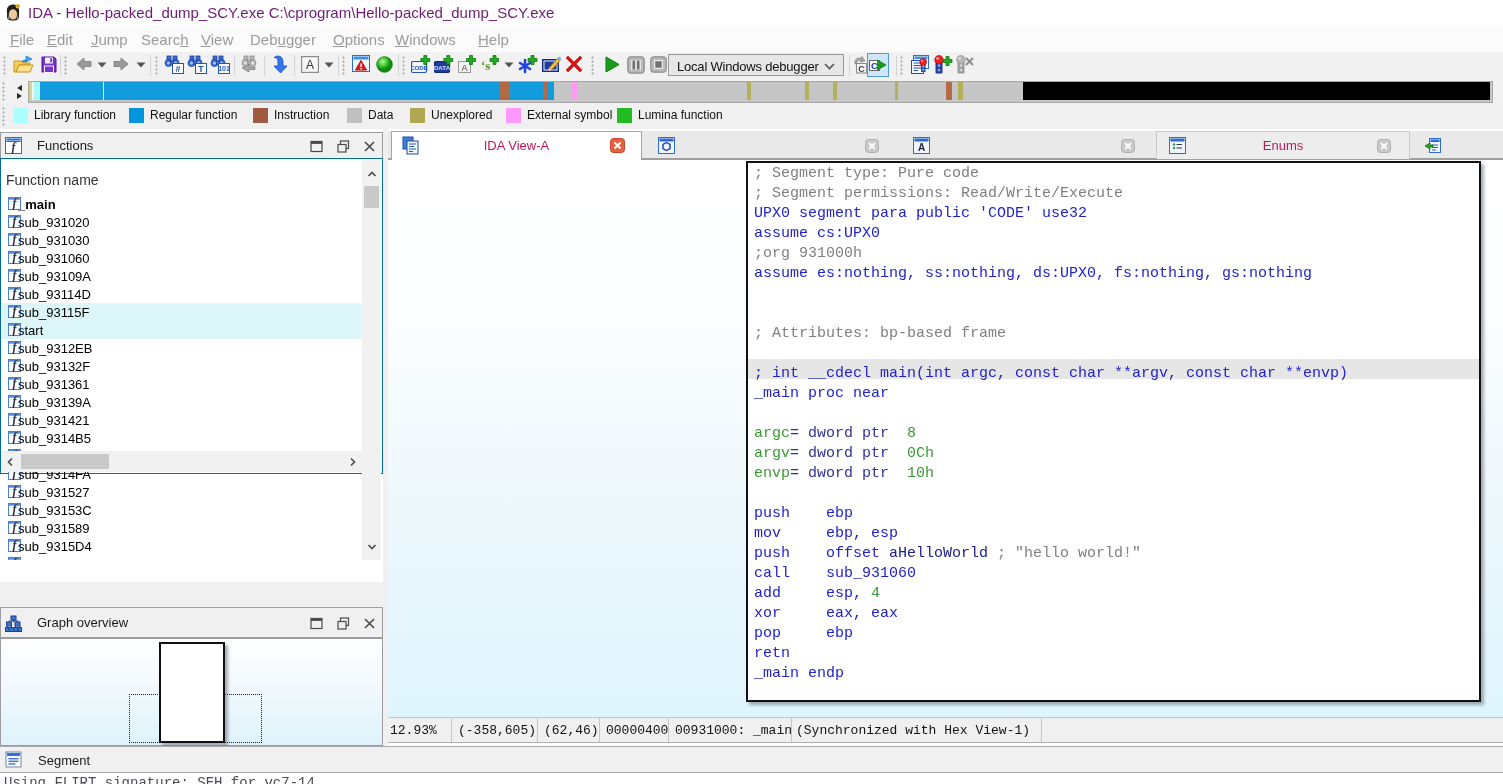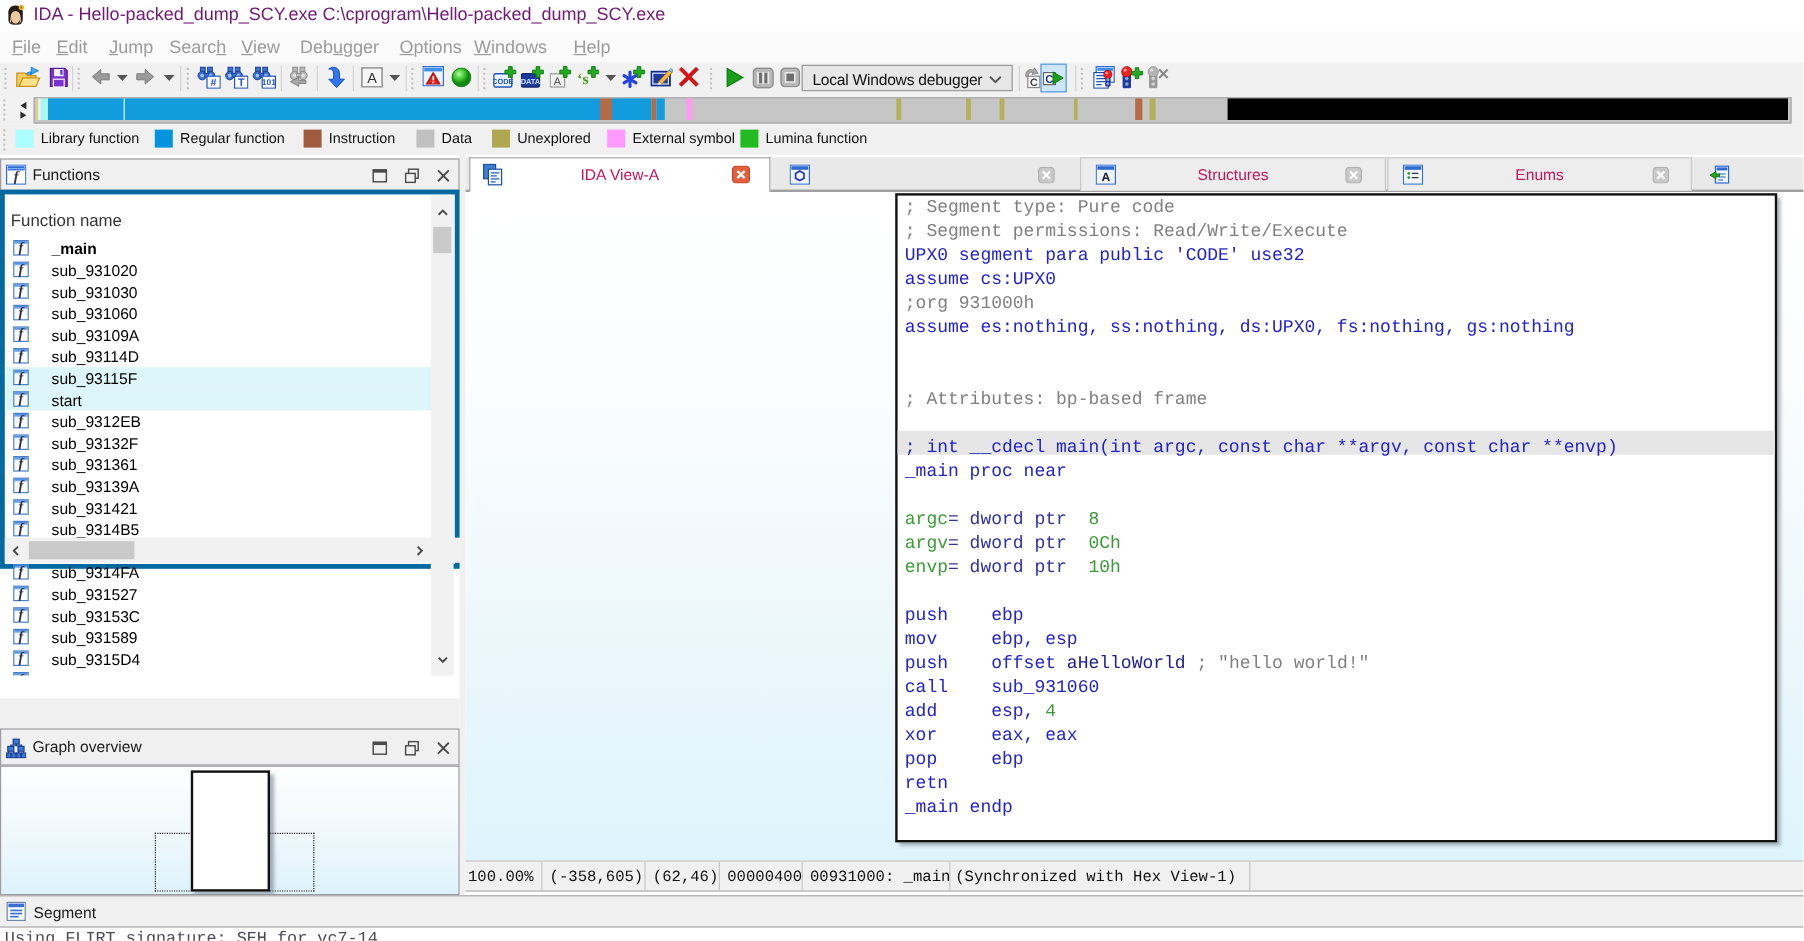--- a/index.html
+++ b/index.html
@@ -19,26 +19,26 @@
   
   #navrow{left:0;top:80px;width:1503px;height:24px;background:#f2f2f2;}
   #band{position:absolute;left:28px;top:0.5px;width:1463px;height:20px;background:#c6c6c6;border:1px solid #a8a8a8;}
   .bseg{position:absolute;top:0;height:18px;}
   
   #legend{left:0;top:104px;width:1503px;height:25px;background:#f0f0f0;}
   .sw{position:absolute;top:4px;width:15px;height:15px;}
   .swl{position:absolute;top:4px;font-size:12px;color:#111;}
   
   .ptitle{background:#f0f0f0;border:1px solid #9d9da1;position:absolute;}
-  .ptext{position:absolute;font-size:13px;color:#1a1a1a;}
-  #funcpanel{left:0;top:158px;width:383px;height:316px;background:#fff;border:4px solid #0369a1;box-sizing:border-box;}
+  .ptext{position:absolute;font-size:13px;color:#1a1a1a;margin-left:10px;}
+  #funcpanel{left:0;top:158px;width:383px;height:316px;background:#fff;border:1px solid #0369a1;box-sizing:border-box;}
   #graphpanel{left:0;top:638px;width:383px;height:108px;box-sizing:border-box;border:1px solid #9d9da1;background:linear-gradient(180deg,#fefefe 0%,#f2f9fd 45%,#def2fb 100%);}
   
   .frow{position:absolute;left:1px;width:360px;height:18px;font-size:13px;color:#000;}
-  .frow .nm{position:absolute;left:38px;top:2px;}
+  .frow .nm{position:absolute;left:16px;top:2px;}
   .frow::before{content:"f";position:absolute;left:6px;top:2px;width:11px;height:11px;
     border:1px solid #4a7fd0;background:linear-gradient(180deg,#3b82e0 0%,#9cc4f0 20%,#f6fbff 21%,#fff 100%);
     font:italic bold 12px "Liberation Serif",serif;color:#30303f;text-align:center;line-height:11px;}
   
   .sbthumb{position:absolute;background:#c9c9c9;}
   .chev{position:absolute;width:10px;height:10px;}
   
   #tabbar{left:388px;top:131px;width:1115px;height:29px;background:#e9e9e9;}
   .tab{position:absolute;top:0px;height:28px;box-sizing:border-box;}
   .tabtext{position:absolute;font-size:13px;color:#be185d;top:6px;width:100%;text-align:center;}
@@ -509,23 +509,20 @@
 <div class="abs" id="graphpanel">
   <div style="position:absolute;left:128px;top:55px;width:131px;height:47px;border:1px dotted #222;"></div>
   <div style="position:absolute;left:158px;top:3px;width:62px;height:97px;background:#fff;border:2px solid #111;box-shadow:3px 3px 3px rgba(100,110,120,.55);"></div>
 </div>
 
 <div class="abs" id="tabbar">
   <div style="position:absolute;left:0;bottom:0;width:1115px;height:2px;background:#9f9f9f"></div>
   <div class="tab" style="left:3px;width:251px;background:#fff;border:1px solid #a5a5a5;border-bottom:none;height:29px">
     <div class="tabtext">IDA View-A</div>
   </div>
-  <div class="tab" style="left:512px;width:255px;background:#ededed;border:1px solid #c9c9c9;border-bottom:none;">
-    <div class="tabtext">Structures</div>
-  </div>
   <div class="tab" style="left:768px;width:254px;background:#ededed;border:1px solid #c9c9c9;border-bottom:none;">
     <div class="tabtext">Enums</div>
   </div>
 </div>
 <svg class="abs" style="left:401px;top:136px" width="19" height="19" viewBox="0 0 19 19">
   <rect x="2" y="1" width="10" height="12" fill="#3f7fd0" stroke="#1d4fa0"></rect>
   <rect x="6" y="5" width="11" height="13" fill="#eef5fc" stroke="#1d4fa0"></rect>
   <path d="M8 8 H15 M8 10.5 H13 M8 13 H15 M8 15.5 H12" stroke="#2a62b8" stroke-width="1"></path>
 </svg>
 <svg class="abs" style="left:610px;top:138px" width="15" height="15" viewBox="0 0 15 15">
@@ -594,21 +591,21 @@
 <span class="cb">call    sub_931060
 add     esp, </span><span class="cgr">4</span>
 <span class="cb">xor     eax, eax
 pop     ebp
 retn
 _main endp</span></pre>
   </div>
 </div>
 
 <div class="abs" id="statusbar">
-  <div class="scell" style="left:2px">100.00%</div>
+  <div class="scell" style="left:2px">12.93%</div>
     <div class="ssep" style="left:63px"></div>
   <div class="scell" style="left:70px">(-358,605)</div>
     <div class="ssep" style="left:149px"></div>
   <div class="scell" style="left:156px">(62,46)</div>
     <div class="ssep" style="left:211px"></div>
   <div class="scell" style="left:218px">00000400</div>
     <div class="ssep" style="left:280px"></div>
   <div class="scell" style="left:287px">00931000: _main</div>
     <div class="ssep" style="left:403px"></div>
   <div class="scell" style="left:408px">(Synchronized with Hex View-1)</div>

